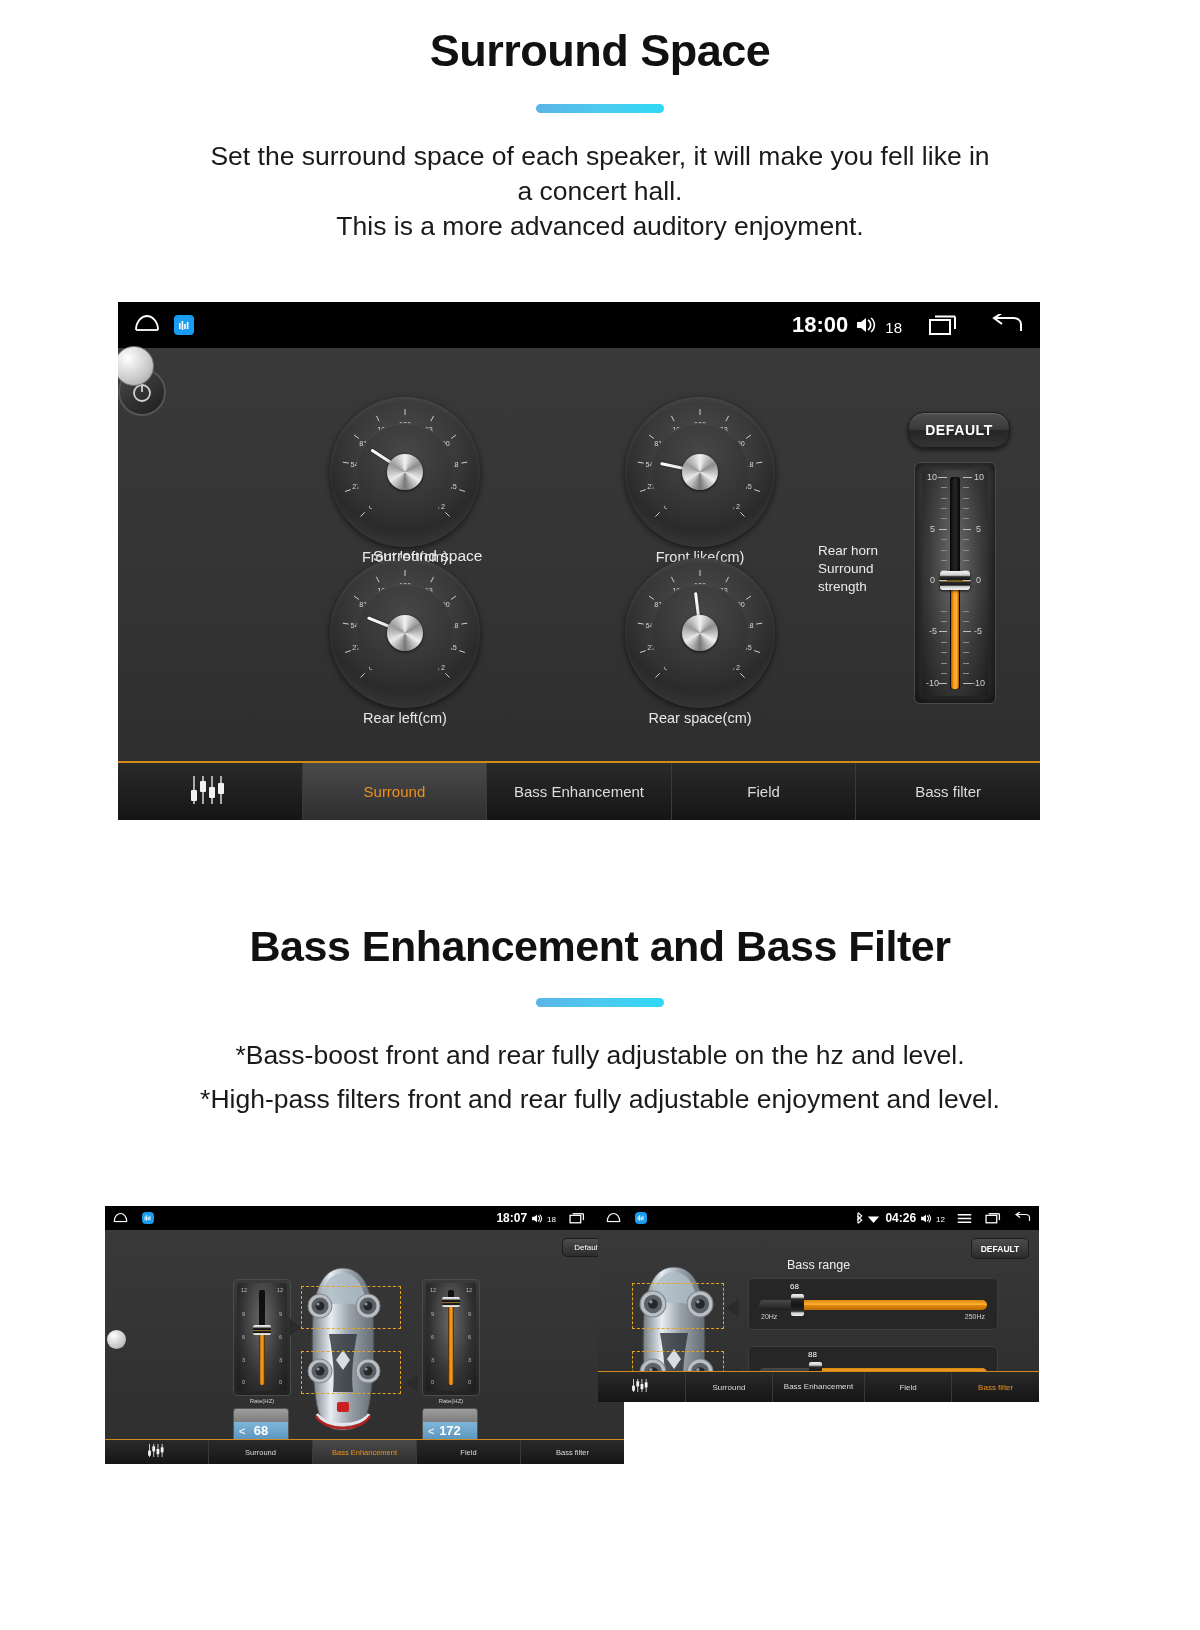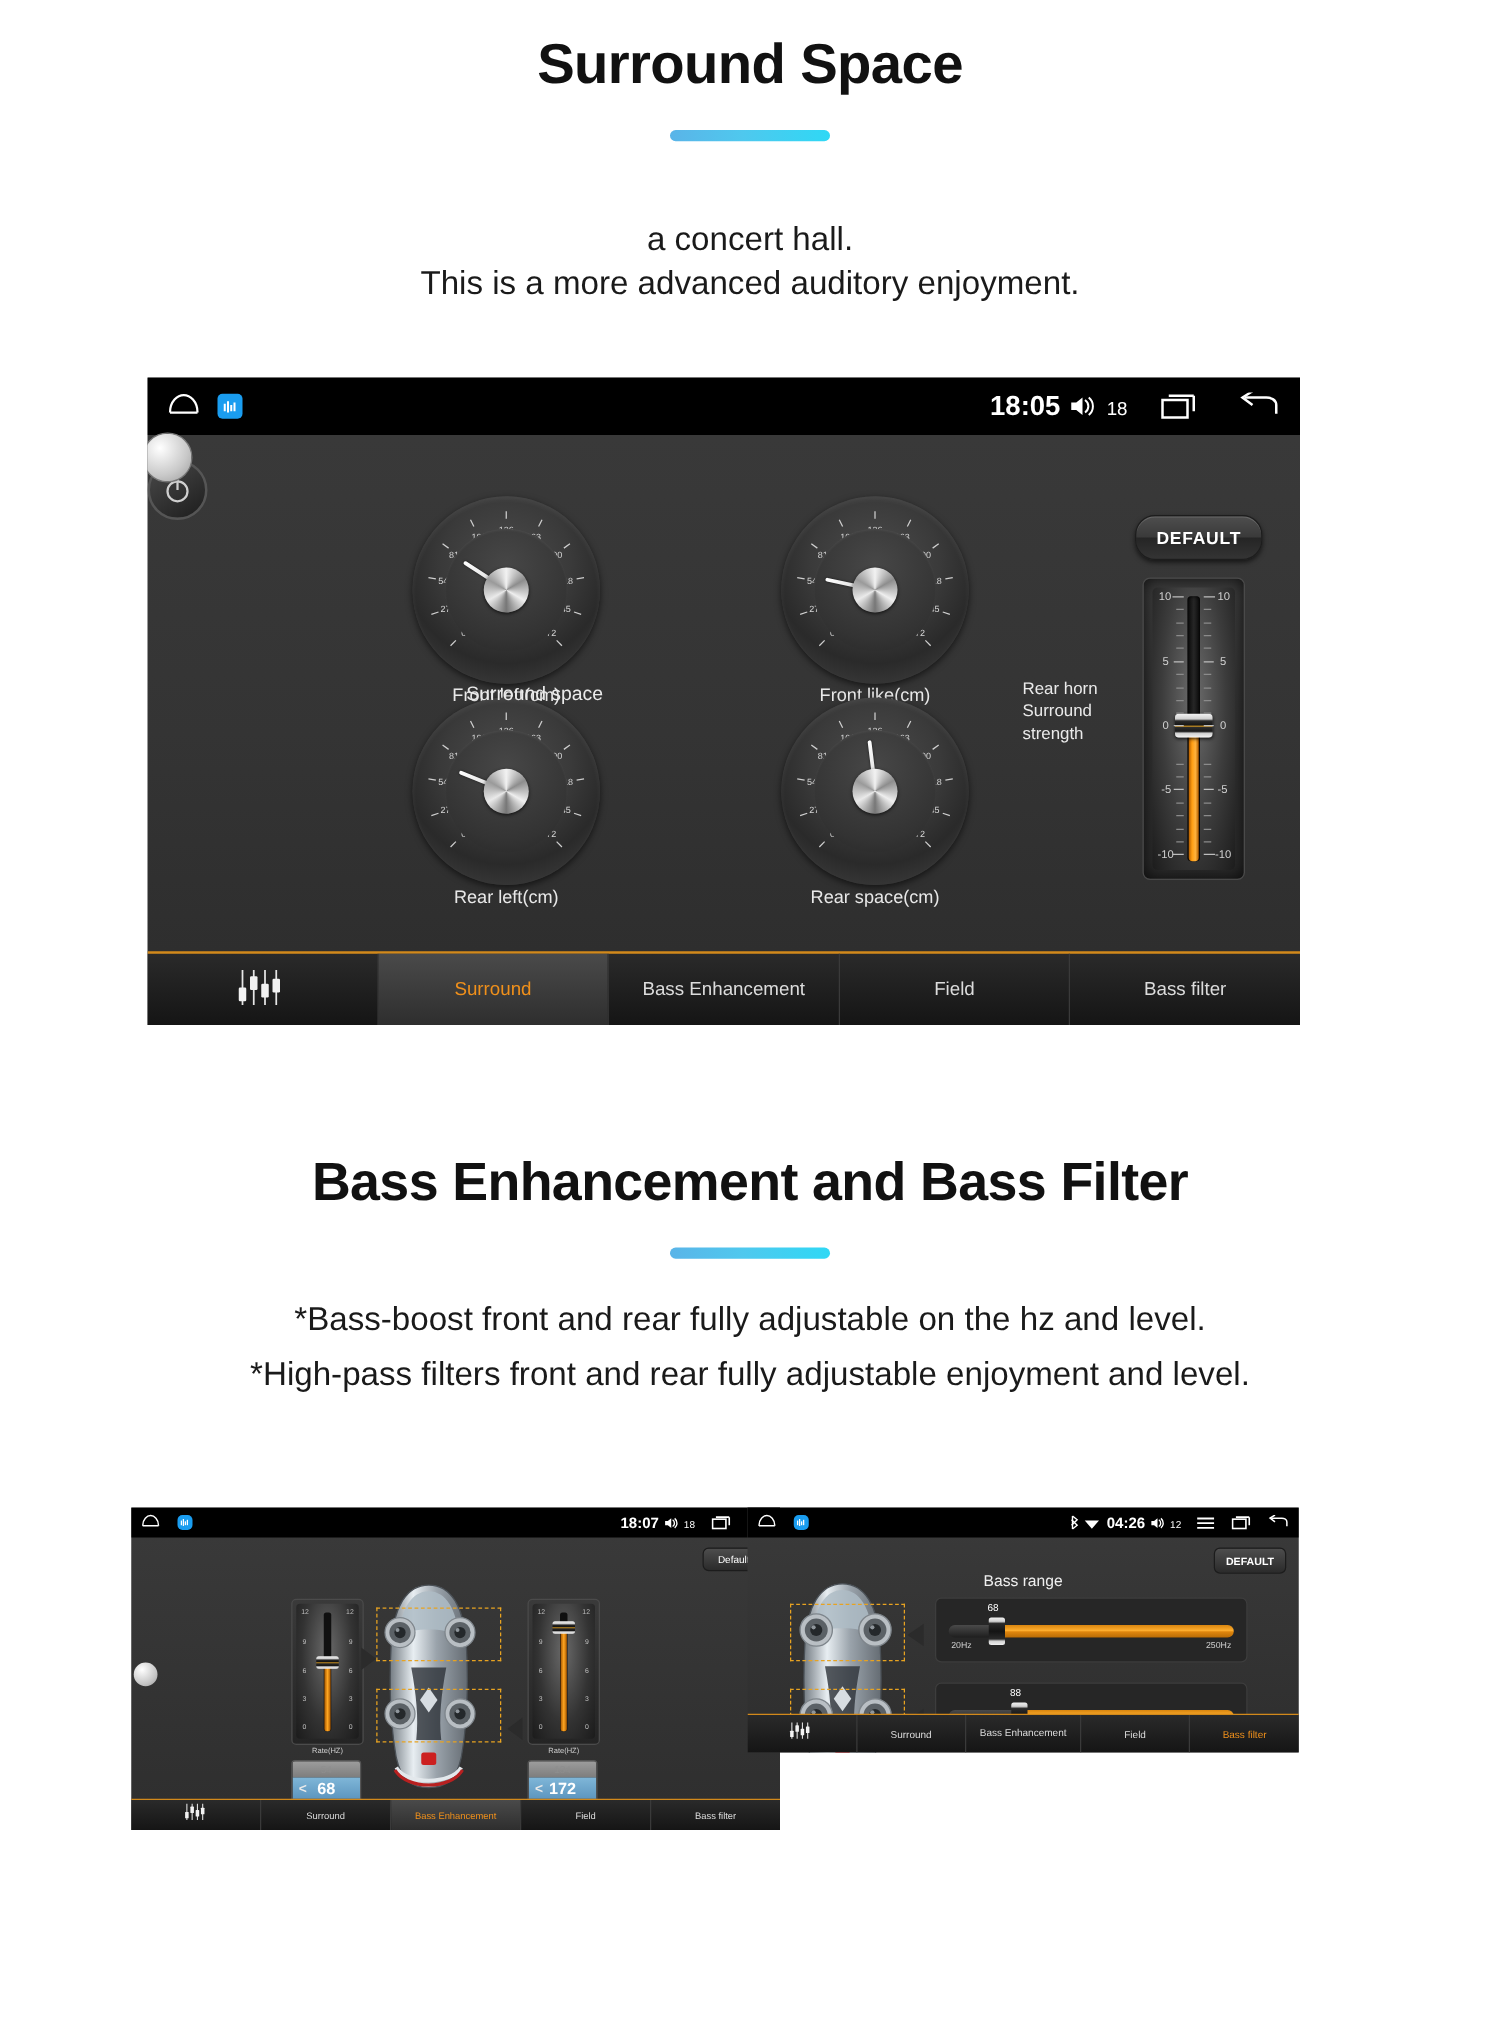--- a/index.html
+++ b/index.html
@@ -168,21 +168,21 @@
   .bass-range-title{position:absolute;color:#efefef;margin-top:12px;}
 </style>
 </head>
 <body>
 
 <div class="page">
 
   <h1 class="section-title" id="sec1-title">Surround Space</h1>
   <div class="accent-bar" style="margin-top:24px;"></div>
   <p class="section-sub" style="margin:26px 0 0 0;">
-    <br>
+    <span>Set the surround space of each speaker, it will make you fell like in</span><br>
     <span>a concert hall.</span><br>
     <span>This is a more advanced auditory enjoyment.</span>
   </p>
 
   <div class="device" id="dev1">
 
     <div class="statusbar">
       <div class="sb-left">
         <span class="home-icon">
           <svg width="26" height="18" viewBox="0 0 26 18">
@@ -193,21 +193,21 @@
         <span class="app-badge" style="width:20px;height:20px;font-size:10px;">
           <svg width="13" height="13" viewBox="0 0 13 13">
               <rect x="1" y="4" width="1.6" height="6" fill="#fff"></rect>
               <rect x="3.6" y="2" width="1.6" height="9" fill="#fff"></rect>
               <rect x="6.2" y="5" width="1.6" height="5" fill="#fff"></rect>
               <rect x="8.8" y="3" width="1.6" height="7" fill="#fff"></rect>
             </svg>
         </span>
       </div>
       <div class="sb-right">
-        <span class="clock">18:05</span>
+        <span class="clock">18:00</span>
         <span style="margin-left:7px;display:flex;align-items:center;">
           <svg width="22" height="20" viewBox="0 0 22 20">
               <path d="M2 7 h4 l5 -4 v14 l-5 -4 h-4 z" fill="#fff"></path>
               <path d="M13 5 a6 6 0 0 1 0 10" fill="none" stroke="#fff" stroke-width="1.6"></path>
               <path d="M16 3 a9 9 0 0 1 0 14" fill="none" stroke="#fff" stroke-width="1.6"></path>
             </svg>
         </span>
         <span class="volnum">18</span>
         <span style="margin-left:26px;display:flex;">
           <svg width="30" height="22" viewBox="0 0 30 22">

